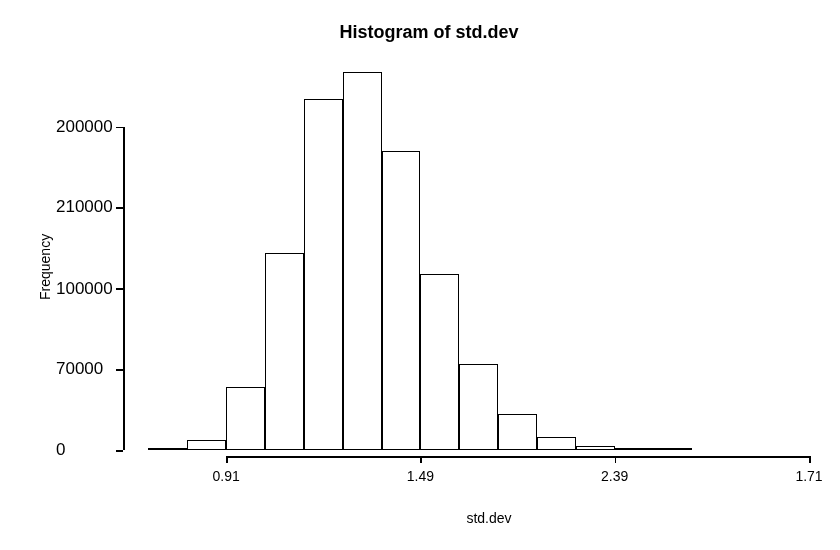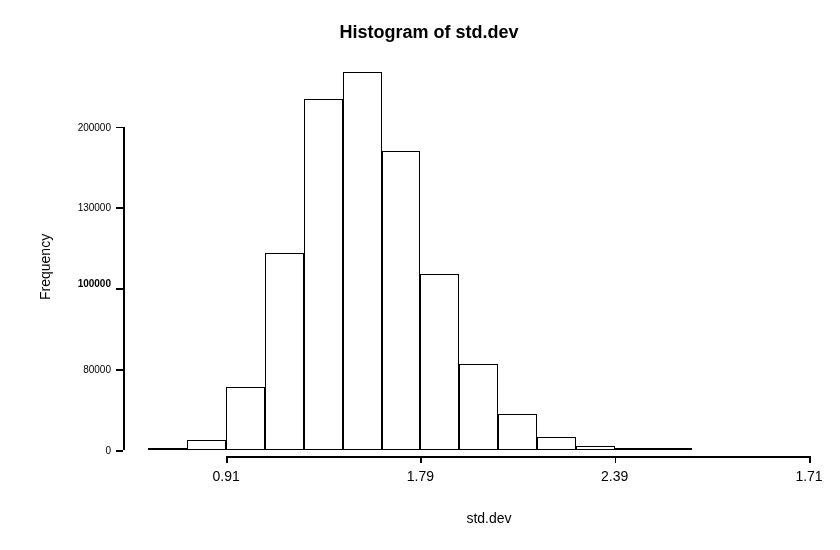--- a/index.html
+++ b/index.html
@@ -37,22 +37,21 @@
   .axis-line {
     position: absolute;
     background: #000;
   }
   .tick {
     position: absolute;
     background: #000;
   }
   .tick-label-y {
     position: absolute;
-    font-size: 10px;
-    text-align: right;
+    font-size: 17px;
     width: 55px;
     transform: translateY(-50%);
   }
   .tick-label-x {
     position: absolute;
     font-size: 14px;
     transform: translateX(-50%);
   }
   .ylabel {
     position: absolute;
@@ -103,31 +102,31 @@
       <div class="bar" style="left: 446.857px; width: 38.8571px; height: 4.04255px;"></div>
       <div class="bar" style="left: 485.714px; width: 38.8571px; height: 1.45532px;"></div>
       <div class="bar" style="left: 524.571px; width: 38.8571px; height: 0.808511px;"></div>
     </div>
 
   <div id="axes-layer">
       <div class="axis-line" style="left: 217.143px; top: 456px; width: 582.857px; height: 1.5px;"></div>
       <div class="tick" style="left: 217.143px; top: 456px; width: 1.5px; height: 7px;"></div>
       <div class="tick-label-x" style="left: 217.143px; top: 468px;">0.91</div>
       <div class="tick" style="left: 411.429px; top: 456px; width: 1.5px; height: 7px;"></div>
-      <div class="tick-label-x" style="left: 411.429px; top: 468px;">1.79</div>
+      <div class="tick-label-x" style="left: 411.429px; top: 468px;">1.49</div>
       <div class="tick" style="left: 605.714px; top: 456px; width: 1.5px; height: 7px;"></div>
       <div class="tick-label-x" style="left: 605.714px; top: 468px;">2.39</div>
       <div class="tick" style="left: 800px; top: 456px; width: 1.5px; height: 7px;"></div>
       <div class="tick-label-x" style="left: 800px; top: 468px;">1.71</div>
       <div class="axis-line" style="left: 114px; top: 126.596px; width: 1.5px; height: 323.404px;"></div>
       <div class="tick" style="left: 107px; top: 450px; width: 7px; height: 1.5px;"></div>
       <div class="tick-label-y" style="left: 47px; top: 450px;">0</div>
       <div class="tick" style="left: 107px; top: 369.149px; width: 7px; height: 1.5px;"></div>
-      <div class="tick-label-y" style="left: 47px; top: 369.149px;">80000</div>
+      <div class="tick-label-y" style="left: 47px; top: 369.149px;">70000</div>
       <div class="tick" style="left: 107px; top: 288.298px; width: 7px; height: 1.5px;"></div>
-      <div class="tick-label-y" style="left: 47px; top: 283px; font-weight: bold;">100000</div>
+      <div class="tick-label-y" style="left: 47px; top: 289px;">100000</div>
       <div class="tick" style="left: 107px; top: 207.447px; width: 7px; height: 1.5px;"></div>
-      <div class="tick-label-y" style="left: 47px; top: 207.447px;">130000</div>
+      <div class="tick-label-y" style="left: 47px; top: 207.447px;">210000</div>
       <div class="tick" style="left: 107px; top: 126.596px; width: 7px; height: 1.5px;"></div>
       <div class="tick-label-y" style="left: 47px; top: 126.596px;">200000</div>
     </div>
 
 </div>
 
 </body></html>

